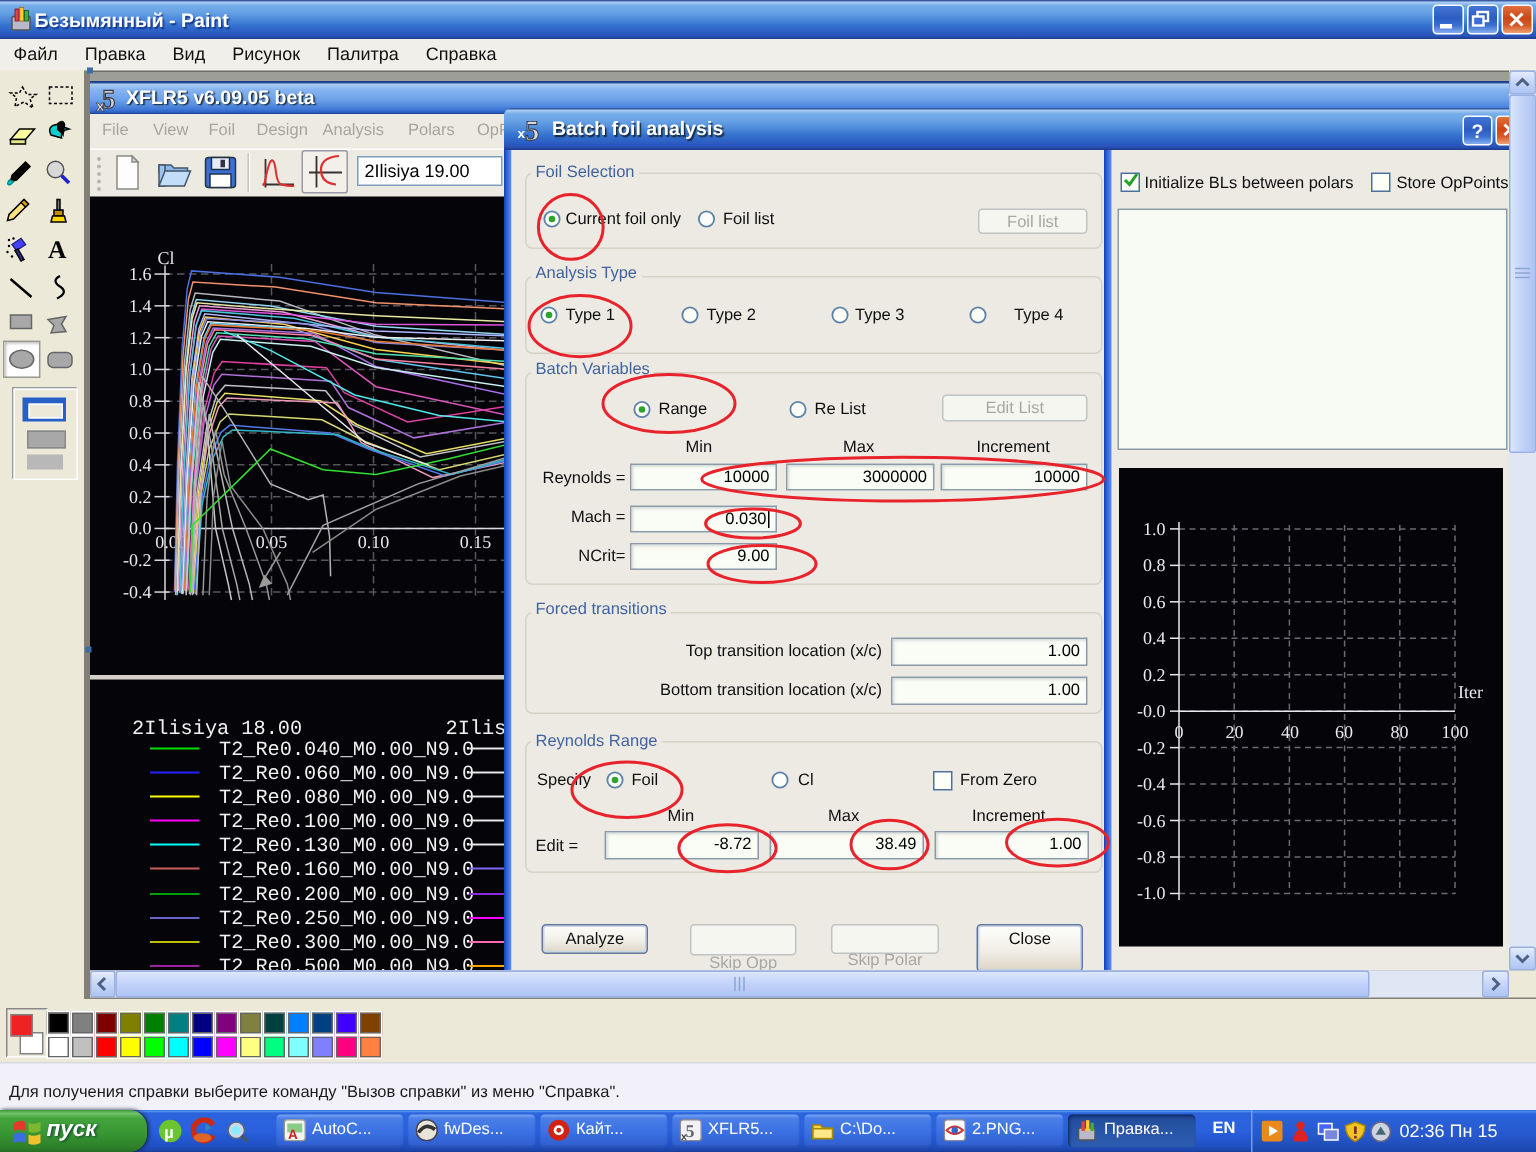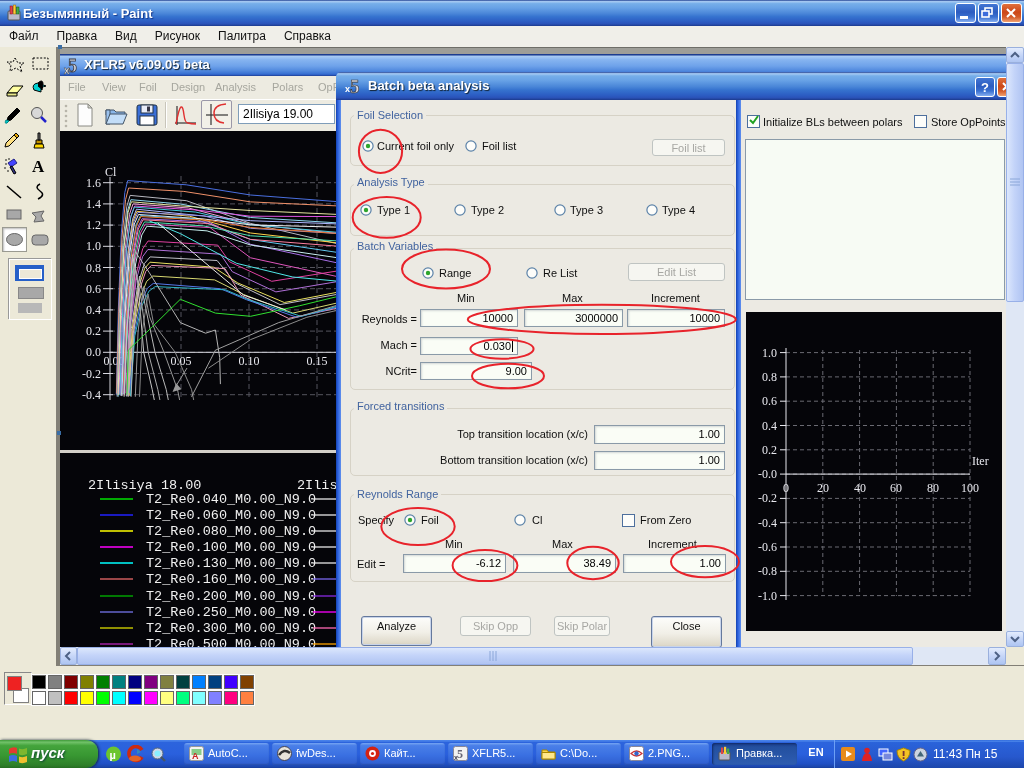--- a/index.html
+++ b/index.html
@@ -344,21 +344,21 @@
 <path d="M40 191 H73" stroke="#A020A0"></path>
 <path d="M253 191 H276" stroke="#FFA500"></path>
 </g>
         </svg>
   <div class="ab" id="dlg">
    <div id="dtitle">
     <svg class="ab" style="left:9px;top:4px" width="19" height="21" viewBox="0 0 19 21">
               <text x="5" y="17" font-size="19" font-weight="bold" fill="#d8d8e0" stroke="#333" stroke-width="0.6" font-family="Liberation Serif">5</text>
               <text x="0" y="16" font-size="9" font-weight="bold" fill="#fff" font-family="Liberation Sans">x</text>
             </svg>
-    <span style="position:absolute;left:32px;top:6px;text-shadow:1px 1px 1px #123">Batch beta analysis</span>
+    <span style="position:absolute;left:32px;top:6px;text-shadow:1px 1px 1px #123">Batch foil analysis</span>
     <div class="wbtn b" style="left:639px;top:5px;width:20px">
               <svg width="18" height="18">
                 <text x="5" y="14" font-size="13" font-weight="bold" fill="#fff" font-family="Liberation Sans">?</text>
               </svg>
             </div>
     <div class="wbtn r" style="left:661px;top:5px;width:20px">
               <svg width="18" height="18">
                 <path d="M5 5 L12 12 M12 5 L5 12" stroke="#fff" stroke-width="2"></path>
               </svg>
             </div>
@@ -390,21 +390,21 @@
             <circle cx="6" cy="6" r="5.1" fill="#fdfdfa" stroke="#5B82A8" stroke-width="1.2"></circle>
           </svg>
    <div class="lb" style="left:135px;top:132px">Type 2</div>
    <svg class="rad" style="left:218px;top:132px" viewBox="0 0 12 12">
             <circle cx="6" cy="6" r="5.1" fill="#fdfdfa" stroke="#5B82A8" stroke-width="1.2"></circle>
           </svg>
    <div class="lb" style="left:234px;top:132px">Type 3</div>
    <svg class="rad" style="left:310px;top:132px" viewBox="0 0 12 12">
             <circle cx="6" cy="6" r="5.1" fill="#fdfdfa" stroke="#5B82A8" stroke-width="1.2"></circle>
           </svg>
-   <div class="lb" style="left:326px;top:132px">Type 4</div>
+   <div class="lb" style="left:340px;top:132px">Type 4</div>
 
    <div class="g" style="left:14px;top:176px;width:385px;height:142px"></div>
    <div class="gl" style="left:18px;top:168px">Batch Variables</div>
    <svg class="rad" style="left:86px;top:195px" viewBox="0 0 12 12">
             <circle cx="6" cy="6" r="5.1" fill="#fdfdfa" stroke="#5B82A8" stroke-width="1.2"></circle>
             <circle cx="6" cy="6" r="2.2" fill="#2DA52D"></circle>
           </svg>
    <div class="lb" style="left:103px;top:195px">Range</div>
    <svg class="rad" style="left:190px;top:195px" viewBox="0 0 12 12">
             <circle cx="6" cy="6" r="5.1" fill="#fdfdfa" stroke="#5B82A8" stroke-width="1.2"></circle>
@@ -414,21 +414,21 @@
    <div class="lb" style="left:121px;top:220px">Min</div>
    <div class="lb" style="left:226px;top:220px">Max</div>
    <div class="lb" style="left:315px;top:220px">Increment</div>
    <div class="lb" style="left:10px;top:241px;width:71px;text-align:right">Reynolds =</div>
    <div class="ed" style="left:84px;top:237px;width:98px;height:18px">10000</div>
    <div class="ed" style="left:188px;top:237px;width:99px;height:18px">3000000</div>
    <div class="ed" style="left:291px;top:237px;width:98px;height:18px">10000</div>
    <div class="lb" style="left:10px;top:267px;width:71px;text-align:right">Mach =</div>
    <div class="ed" style="left:84px;top:265px;width:98px;height:18px">0.030<span style="border-right:1px solid #000;margin-left:1px"></span></div>
    <div class="lb" style="left:10px;top:293px;width:71px;text-align:right">NCrit=</div>
-   <div class="ed" style="left:84px;top:290px;width:112px;height:18px">9.00</div>
+   <div class="ed" style="left:84px;top:290px;width:98px;height:18px">9.00</div>
 
    <div class="g" style="left:14px;top:336px;width:385px;height:68px"></div>
    <div class="gl" style="left:18px;top:328px">Forced transitions</div>
    <div class="lb" style="left:60px;top:356px;width:192px;text-align:right">Top transition location (x/c)</div>
    <div class="ed" style="left:258px;top:353px;width:131px;height:19px">1.00</div>
    <div class="lb" style="left:60px;top:382px;width:192px;text-align:right">Bottom transition location (x/c)</div>
    <div class="ed" style="left:258px;top:379px;width:131px;height:19px">1.00</div>
 
    <div class="g" style="left:14px;top:422px;width:385px;height:88px"></div>
    <div class="gl" style="left:18px;top:416px">Reynolds Range</div>
@@ -441,27 +441,27 @@
    <svg class="rad" style="left:178px;top:442px" viewBox="0 0 12 12">
             <circle cx="6" cy="6" r="5.1" fill="#fdfdfa" stroke="#5B82A8" stroke-width="1.2"></circle>
           </svg>
    <div class="lb" style="left:196px;top:442px">Cl</div>
    <div class="cbx" style="left:286px;top:442px"></div>
    <div class="lb" style="left:304px;top:442px">From Zero</div>
    <div class="lb" style="left:109px;top:466px">Min</div>
    <div class="lb" style="left:216px;top:466px">Max</div>
    <div class="lb" style="left:312px;top:466px">Increment</div>
    <div class="lb" style="left:21px;top:486px">Edit =</div>
-   <div class="ed" style="left:67px;top:482px;width:103px;height:19px">-6.12</div>
+   <div class="ed" style="left:67px;top:482px;width:103px;height:19px">-8.72</div>
    <div class="ed" style="left:177px;top:482px;width:103px;height:19px">38.49</div>
    <div class="ed" style="left:287px;top:482px;width:103px;height:19px">1.00</div>
 
-   <div class="bt en" style="left:25px;top:544px;width:71px;height:30px;padding-top:3px">Analyze</div>
-   <div class="bt dis" style="left:124px;top:544px;width:71px;height:20px;padding-top:3px">Skip Opp</div>
-   <div class="bt dis" style="left:218px;top:544px;width:56px;height:20px;padding-top:3px">Skip Polar</div>
+   <div class="bt en" style="left:25px;top:544px;width:71px;height:20px;padding-top:3px">Analyze</div>
+   <div class="bt dis" style="left:124px;top:544px;width:71px;height:20px;padding-top:19px">Skip Opp</div>
+   <div class="bt dis" style="left:218px;top:544px;width:72px;height:20px;padding-top:17px">Skip Polar</div>
    <div class="bt en" style="left:315px;top:544px;width:71px;height:32px;padding-top:3px">Close</div>
 
    <div class="cbx" style="left:411px;top:43px"></div>
    <svg class="ab" style="left:410px;top:40px" width="16" height="16" viewBox="0 0 16 16">
             <path d="M4 8 L7 11 L12 4" stroke="#21A121" stroke-width="2" fill="none"></path>
           </svg>
    <div class="lb" style="left:427px;top:43.5px">Initialize BLs between polars</div>
    <div class="cbx" style="left:578px;top:43px"></div>
    <div class="lb" style="left:595px;top:43.5px">Store OpPoints</div>
    <div class="ab" style="left:409px;top:67px;width:260px;height:161px;background:#F7FBF4;border:1px solid #8A9AA8;box-sizing:border-box"></div>
@@ -578,20 +578,23 @@
  <div class="sw" style="left:111px;top:24px;background:#00FFFF"></div>
  <div class="sw" style="left:127px;top:24px;background:#0000FF"></div>
  <div class="sw" style="left:143px;top:24px;background:#FF00FF"></div>
  <div class="sw" style="left:159px;top:24px;background:#FFFF80"></div>
  <div class="sw" style="left:175px;top:24px;background:#00FF80"></div>
  <div class="sw" style="left:191px;top:24px;background:#80FFFF"></div>
  <div class="sw" style="left:207px;top:24px;background:#8080FF"></div>
  <div class="sw" style="left:223px;top:24px;background:#FF0080"></div>
  <div class="sw" style="left:239px;top:24px;background:#FF8040"></div>
 </div>
+<div class="ab" id="stat">
+      <div style="position:absolute;left:6px;top:13px">Для получения справки выберите команду "Вызов справки" из меню "Справка".</div>
+    </div>
 <div class="ab" id="task">
  <div id="start">
         <svg style="position:absolute;left:8px;top:4px" width="21" height="20" viewBox="0 0 21 20">
           <path d="M1 5 Q5 2 9 4 L9 10 Q5 8 1 10 Z" fill="#e23b2e"></path>
           <path d="M11 4.5 Q15 6 19 4 L19 10 Q15 12 11 10.5 Z" fill="#7db72f"></path>
           <path d="M1 12 Q5 10 9 12 L9 18 Q5 16 1 18 Z" fill="#3b6ee0"></path>
           <path d="M11 12.5 Q15 14 19 12 L19 18 Q15 20 11 18.5 Z" fill="#f0c02f"></path>
         </svg>
         <span style="position:absolute;left:31px;top:4px;text-shadow:1px 1px 2px #143">пуск</span>
       </div>
@@ -680,21 +683,21 @@
       </svg>
  <svg class="ab" style="left:896px;top:7px" width="15" height="15">
         <path d="M7.5 1 L14 3.5 Q14 11 7.5 14 Q1 11 1 3.5Z" fill="#f3c324" stroke="#a80"></path>
         <rect x="6.7" y="4" width="1.8" height="5" fill="#733"></rect>
         <rect x="6.7" y="10.2" width="1.8" height="1.8" fill="#733"></rect>
       </svg>
  <svg class="ab" style="left:913px;top:7px" width="15" height="15">
         <circle cx="7.5" cy="7.5" r="6.5" fill="#cdd4e0" stroke="#668"></circle>
         <path d="M4 9.5 L7.5 4 L11 9.5Z" fill="#467"></path>
       </svg>
- <div class="ab" style="left:933px;top:7px;color:#fff;font-size:12px;white-space:nowrap">11:43 Пн 15</div>
+ <div class="ab" style="left:933px;top:7px;color:#fff;font-size:12px;white-space:nowrap">02:36 Пн 15</div>
 </div>
 <svg class="ab" style="left:0;top:0;pointer-events:none" width="1024" height="768">
 <g fill="none" stroke="#E8232B" stroke-width="2">
 <ellipse cx="380.5" cy="151.3" rx="21.6" ry="21.6"></ellipse>
 <ellipse cx="386.7" cy="217.4" rx="34" ry="20.4"></ellipse>
 <ellipse cx="446" cy="269" rx="44" ry="19.4"></ellipse>
 <ellipse cx="601.8" cy="319.4" rx="134" ry="14.6"></ellipse>
 <ellipse cx="502" cy="349" rx="31.6" ry="9.7"></ellipse>
 <ellipse cx="508" cy="376" rx="36" ry="12.3"></ellipse>
 <ellipse cx="418" cy="526.5" rx="36.7" ry="18.5"></ellipse>

